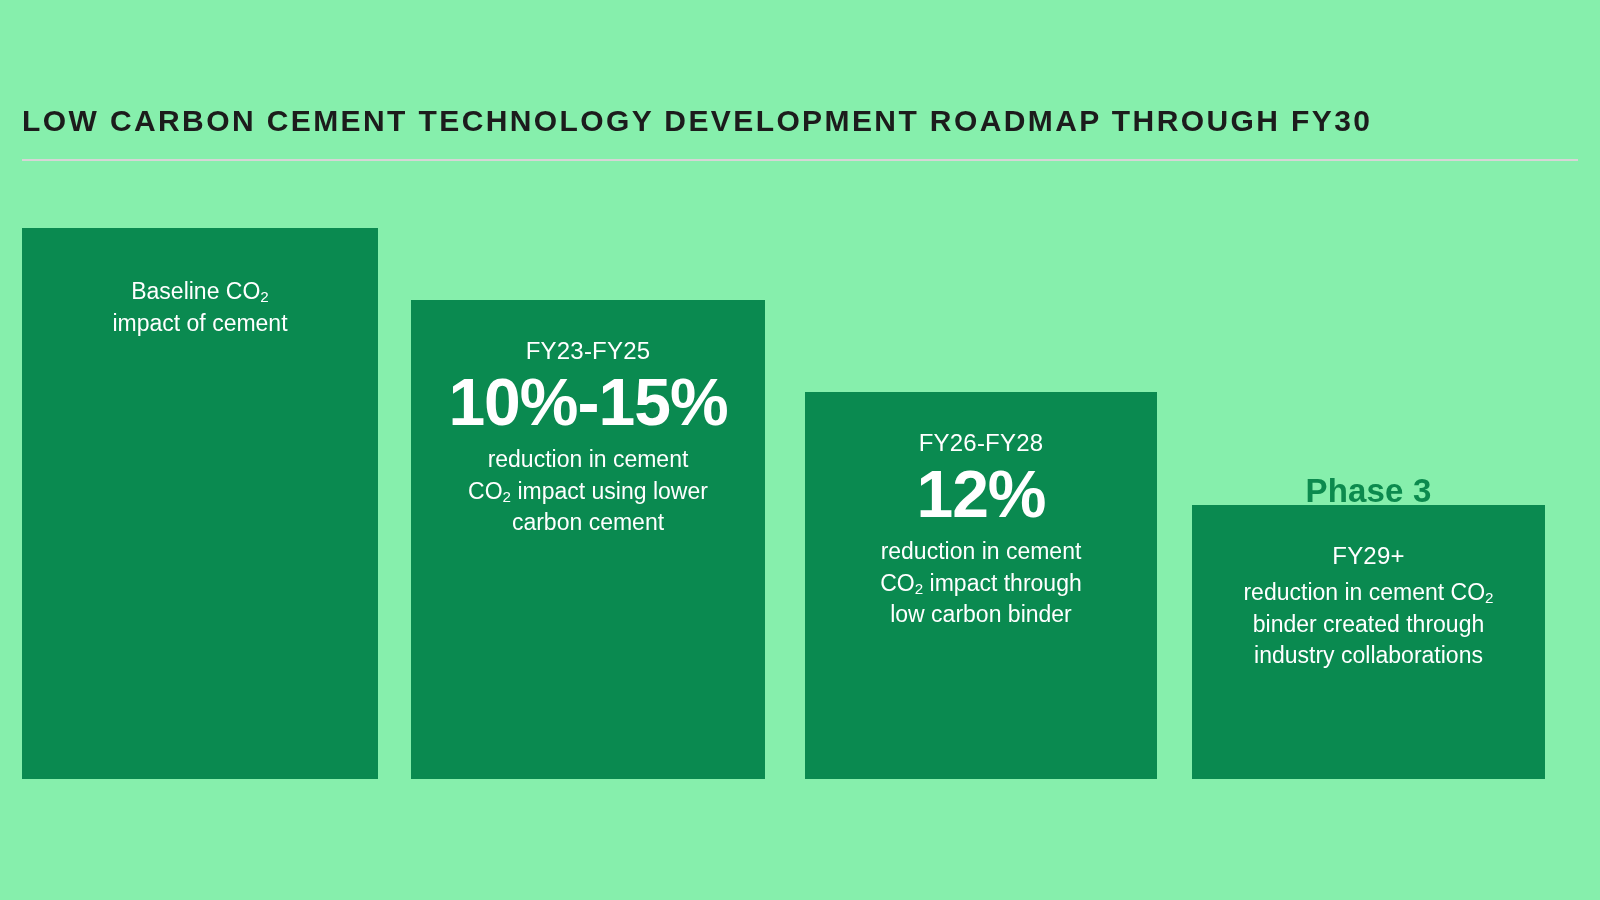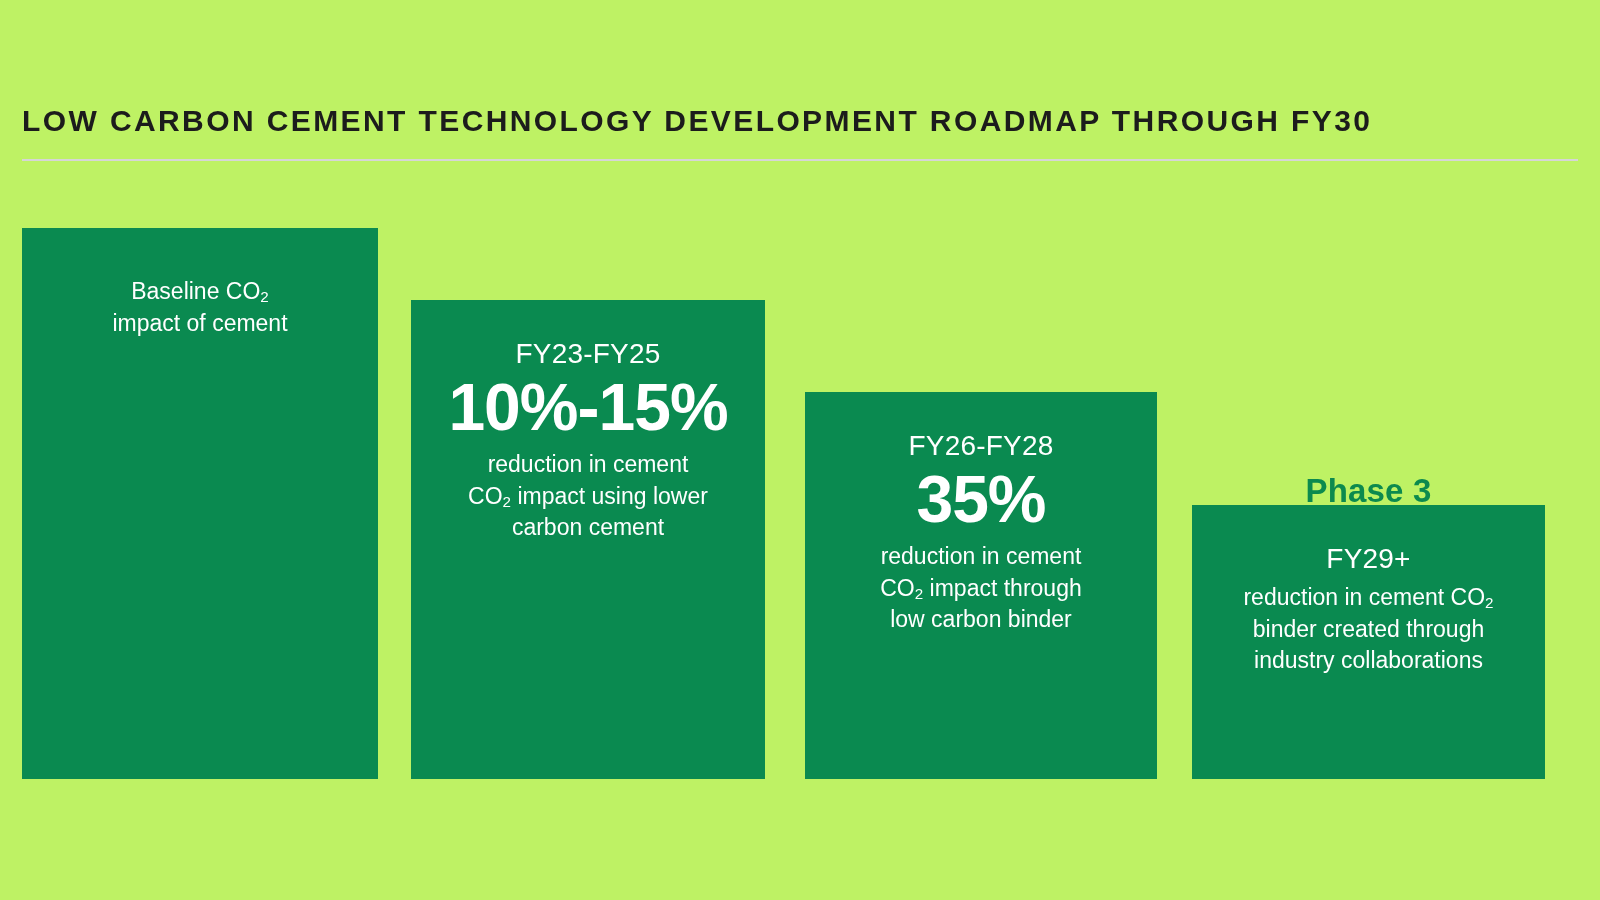--- a/index.html
+++ b/index.html
@@ -12,21 +12,21 @@
     height: 900px;
     font-family: "Liberation Sans", sans-serif;
     color: #1a1a1a;
     overflow: hidden;
   }
 
   .page {
     position: relative;
     width: 1600px;
     height: 900px;
-    background: #bef264;
+    background: #86efac;
   }
 
   
   .header {
     position: absolute;
     left: 22px;
     top: 104px;
     width: 1556px;
   }
   .header-title {
@@ -76,21 +76,21 @@
     left: 0;
     width: 100%;
     background: #0a8a50;
     box-sizing: border-box;
     padding: 36px 14px 0 14px;
     text-align: center;
     color: #ffffff;
   }
 
   .bar-years {
-    font-size: 28px;
+    font-size: 24px;
     line-height: 1.25;
     letter-spacing: 0.2px;
     white-space: nowrap;
   }
 
   .bar-figure {
     font-size: 66px;
     font-weight: bold;
     line-height: 1.06;
     letter-spacing: -1px;
@@ -148,21 +148,21 @@
           <div><span>CO</span><sub>2</sub><span> impact using lower</span></div>
           <div>carbon cement</div>
         </div>
       </div>
     </div>
 
     <div class="column" style="left:805px; width:352px;">
       <div class="phase-label" style="top:-192px;">Phase 2</div>
       <div class="bar" style="height:387px;">
         <div class="bar-years">FY26-FY28</div>
-        <div class="bar-figure">35%</div>
+        <div class="bar-figure">12%</div>
         <div class="bar-desc">
           <div>reduction in cement</div>
           <div><span>CO</span><sub>2</sub><span> impact through</span></div>
           <div>low carbon binder</div>
         </div>
       </div>
     </div>
 
     <div class="column" style="left:1192px; width:353px;">
       <div class="phase-label" style="top:-305px;">Phase 3</div>

